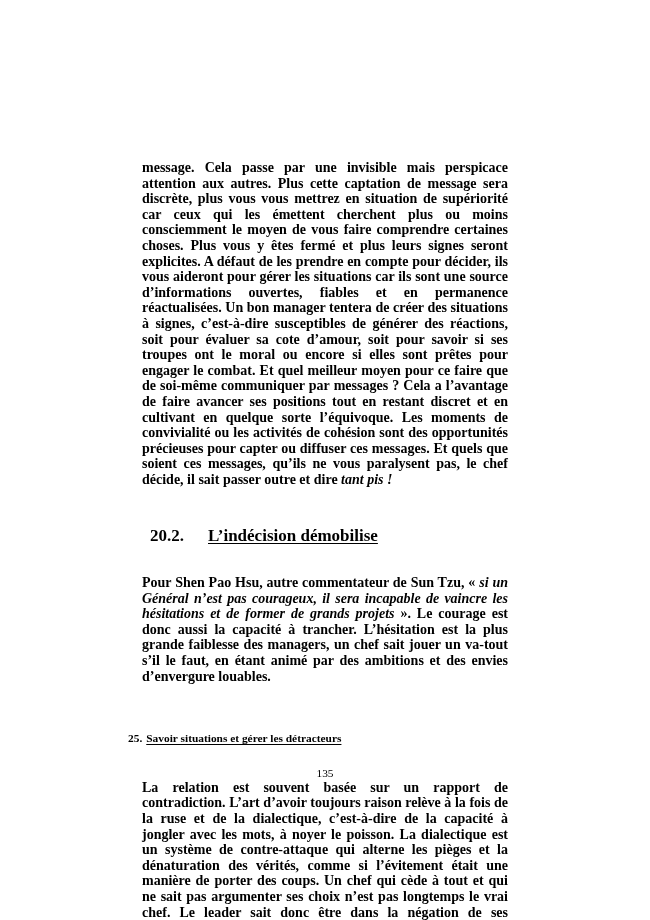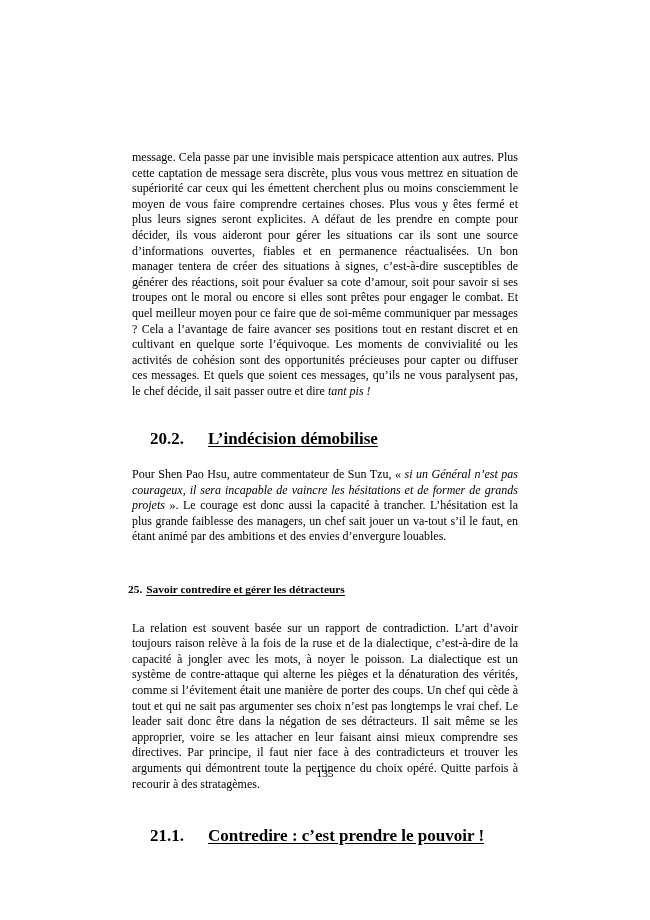--- a/index.html
+++ b/index.html
@@ -20,27 +20,28 @@
     height: 920px;
     background: #ffffff;
   }
   .content {
     position: absolute;
     left: 128px;
     top: 146px;
     width: 394px;
   }
   p.body-par {
-    margin: 4px;
-    font-size: 12px;
+    margin: 14px;
+    font-size: 14px;
     line-height: 15.6px;
     text-align: justify;
     text-justify: inter-word;
     -webkit-hyphens: none;
     hyphens: none;
+    font-weight: bold;
   }
   .gap-after-par1 { height: 27px; }
   .gap-after-h202  { height: 17px; }
   .gap-after-par2  { height: 33px; }
   .gap-after-h21   { height: 19px; }
   .gap-after-par3  { height: 32px; }
   .gap-after-h211  { height: 18px; }
 
   
   .sub-heading {
@@ -103,21 +104,21 @@
     <div class="gap-after-par1"></div>
 
     <div class="sub-heading"><span class="num">20.2.</span><span class="title">L’indécision démobilise</span></div>
 
     <div class="gap-after-h202"></div>
 
     <p class="body-par"><span>Pour Shen Pao Hsu, autre commentateur de Sun Tzu, « </span><span class="ital">si un Général n’est pas courageux, il sera incapable de vaincre les hésitations et de former de grands projets</span><span> ». Le courage est donc aussi la capacité à trancher. L’hésitation est la plus grande faiblesse des managers, un chef sait jouer un va-tout s’il le faut, en étant animé par des ambitions et des envies d’envergure louables.</span></p>
 
     <div class="gap-after-par2"></div>
 
-    <div class="main-heading"><span class="num">25.</span><span class="title">Savoir contredire et gérer les détracteurs</span></div>
+    <div class="main-heading"><span class="num">25.</span><span class="title">Savoir situations et gérer les détracteurs</span></div>
 
     <div class="gap-after-h21"></div>
 
     <p class="body-par">La relation est souvent basée sur un rapport de contradiction. L’art d’avoir toujours raison relève à la fois de la ruse et de la dialectique, c’est-à-dire de la capacité à jongler avec les mots, à noyer le poisson. La dialectique est un système de contre-attaque qui alterne les pièges et la dénaturation des vérités, comme si l’évitement était une manière de porter des coups. Un chef qui cède à tout et qui ne sait pas argumenter ses choix n’est pas longtemps le vrai chef. Le leader sait donc être dans la négation de ses détracteurs. Il sait même se les approprier, voire se les attacher en leur faisant ainsi mieux comprendre ses directives. Par principe, il faut nier face à des contradicteurs et trouver les arguments qui démontrent toute la pertinence du choix opéré. Quitte parfois à recourir à des stratagèmes.</p>
 
     <div class="gap-after-par3"></div>
 
     <div class="sub-heading"><span class="num">21.1.</span><span class="title">Contredire : c’est prendre le pouvoir !</span></div>
 
     <div class="gap-after-h211"></div>

